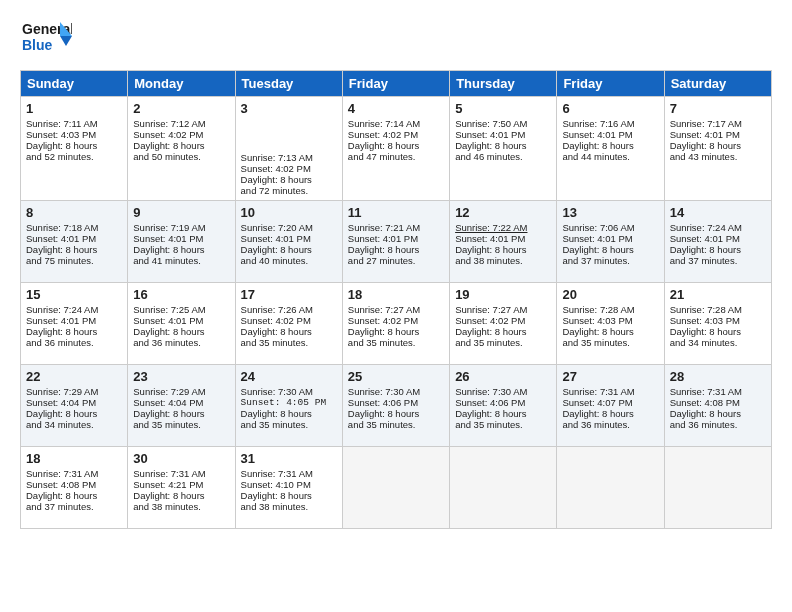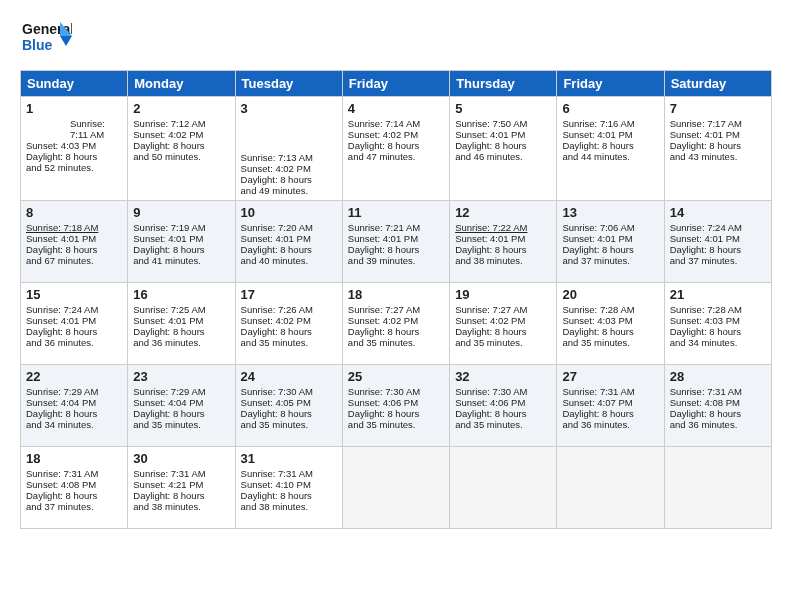--- a/index.html
+++ b/index.html
@@ -105,38 +105,38 @@
           <th>Friday</th>
           <th>Thursday</th>
           <th>Friday</th>
           <th>Saturday</th>
         </tr>
     </thead>
     <tbody id="cal-body">
     <tr>
           <td>
             <span class="day-num">1</span>
-            <span style="display: block; margin-left: 44px;">Sunrise: 7:11 AM</span>
+            <span style="display: block;">Sunrise: 7:11 AM</span>
             <span style="display: block;">Sunset: 4:03 PM</span>
             <span style="display: block;">Daylight: 8 hours</span>
             <span style="display: block;">and 52 minutes.</span>
           </td>
           <td>
             <span class="day-num">2</span>
             <span style="display: block;">Sunrise: 7:12 AM</span>
             <span style="display: block;">Sunset: 4:02 PM</span>
             <span style="display: block;">Daylight: 8 hours</span>
             <span style="display: block;">and 50 minutes.</span>
           </td>
           <td>
             <span class="day-num">3</span>
             <span style="display: block; margin-top: 36px;">Sunrise: 7:13 AM</span>
             <span style="display: block;">Sunset: 4:02 PM</span>
             <span style="display: block;">Daylight: 8 hours</span>
-            <span style="display: block;">and 49 minutes.</span>
+            <span style="display: block;">and 72 minutes.</span>
           </td>
           <td>
             <span class="day-num">4</span>
             <span style="display: block;">Sunrise: 7:14 AM</span>
             <span style="display: block;">Sunset: 4:02 PM</span>
             <span style="display: block;">Daylight: 8 hours</span>
             <span style="display: block;">and 47 minutes.</span>
           </td>
           <td>
             <span class="day-num">5</span>
@@ -156,45 +156,45 @@
             <span class="day-num">7</span>
             <span style="display: block;">Sunrise: 7:17 AM</span>
             <span style="display: block;">Sunset: 4:01 PM</span>
             <span style="display: block;">Daylight: 8 hours</span>
             <span style="display: block;">and 43 minutes.</span>
           </td>
         </tr>
         <tr>
           <td>
             <span class="day-num">8</span>
-            <span style="display: block; text-decoration: underline;">Sunrise: 7:18 AM</span>
-            <span style="display: block;">Sunset: 4:01 PM</span>
-            <span style="display: block;">Daylight: 8 hours</span>
-            <span style="display: block;">and 67 minutes.</span>
+            <span style="display: block;">Sunrise: 7:18 AM</span>
+            <span style="display: block;">Sunset: 4:01 PM</span>
+            <span style="display: block;">Daylight: 8 hours</span>
+            <span style="display: block;">and 75 minutes.</span>
           </td>
           <td>
             <span class="day-num">9</span>
             <span style="display: block;">Sunrise: 7:19 AM</span>
             <span style="display: block;">Sunset: 4:01 PM</span>
             <span style="display: block;">Daylight: 8 hours</span>
             <span style="display: block;">and 41 minutes.</span>
           </td>
           <td>
             <span class="day-num">10</span>
             <span style="display: block;">Sunrise: 7:20 AM</span>
             <span style="display: block;">Sunset: 4:01 PM</span>
             <span style="display: block;">Daylight: 8 hours</span>
             <span style="display: block;">and 40 minutes.</span>
           </td>
           <td>
             <span class="day-num">11</span>
             <span style="display: block;">Sunrise: 7:21 AM</span>
             <span style="display: block;">Sunset: 4:01 PM</span>
             <span style="display: block;">Daylight: 8 hours</span>
-            <span style="display: block;">and 39 minutes.</span>
+            <span style="display: block;">and 27 minutes.</span>
           </td>
           <td>
             <span class="day-num">12</span>
             <span style="display: block; text-decoration: underline;">Sunrise: 7:22 AM</span>
             <span style="display: block;">Sunset: 4:01 PM</span>
             <span style="display: block;">Daylight: 8 hours</span>
             <span style="display: block;">and 38 minutes.</span>
           </td>
           <td>
             <span class="day-num">13</span>
@@ -273,33 +273,33 @@
           <td>
             <span class="day-num">23</span>
             <span style="display: block;">Sunrise: 7:29 AM</span>
             <span style="display: block;">Sunset: 4:04 PM</span>
             <span style="display: block;">Daylight: 8 hours</span>
             <span style="display: block;">and 35 minutes.</span>
           </td>
           <td>
             <span class="day-num">24</span>
             <span style="display: block;">Sunrise: 7:30 AM</span>
-            <span style="display: block;">Sunset: 4:05 PM</span>
+            <span style="display: block; font-family: Liberation Mono, monospace;">Sunset: 4:05 PM</span>
             <span style="display: block;">Daylight: 8 hours</span>
             <span style="display: block;">and 35 minutes.</span>
           </td>
           <td>
             <span class="day-num">25</span>
             <span style="display: block;">Sunrise: 7:30 AM</span>
             <span style="display: block;">Sunset: 4:06 PM</span>
             <span style="display: block;">Daylight: 8 hours</span>
             <span style="display: block;">and 35 minutes.</span>
           </td>
           <td>
-            <span class="day-num">32</span>
+            <span class="day-num">26</span>
             <span style="display: block;">Sunrise: 7:30 AM</span>
             <span style="display: block;">Sunset: 4:06 PM</span>
             <span style="display: block;">Daylight: 8 hours</span>
             <span style="display: block;">and 35 minutes.</span>
           </td>
           <td>
             <span class="day-num">27</span>
             <span style="display: block;">Sunrise: 7:31 AM</span>
             <span style="display: block;">Sunset: 4:07 PM</span>
             <span style="display: block;">Daylight: 8 hours</span>

